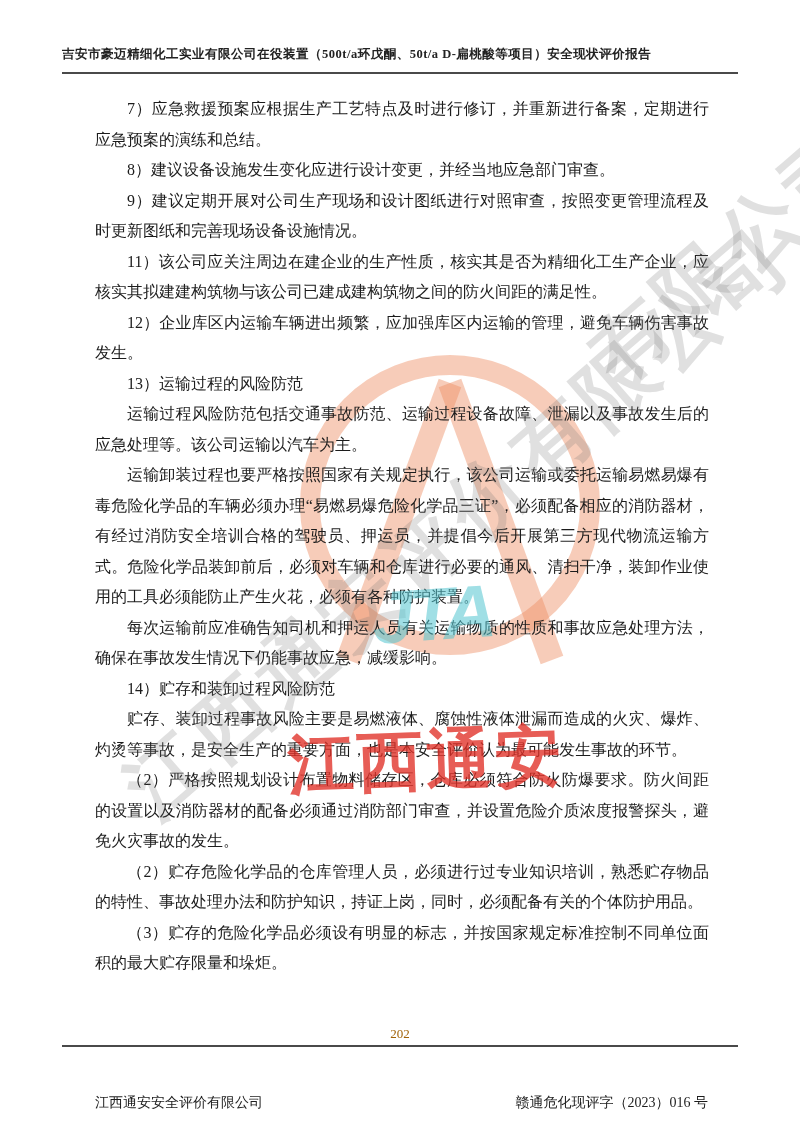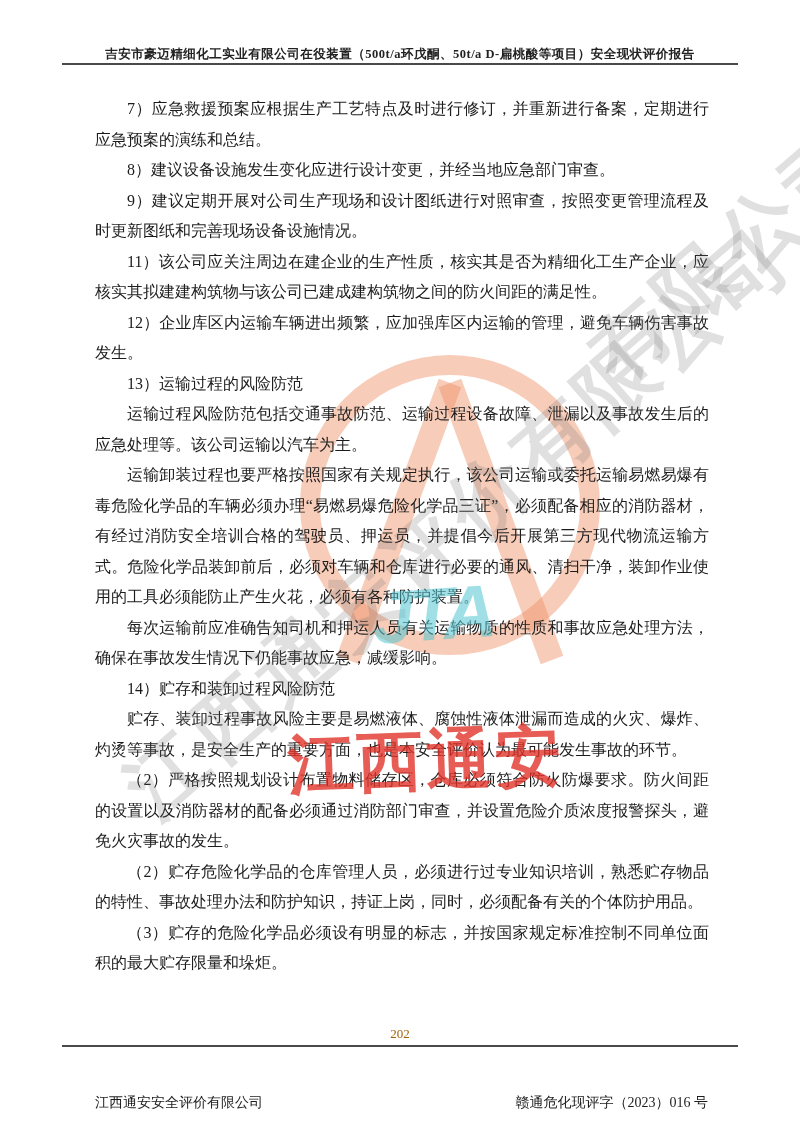--- a/index.html
+++ b/index.html
@@ -4,22 +4,22 @@
 <style>
   html, body { margin:0; padding:0; background:#ffffff; }
   body {
     width:800px; height:1131px;
     position:relative; overflow:hidden;
     font-family:"Liberation Serif", "DejaVu Serif", serif;
     color:#1c1c1c;
   }
   .header {
     position:absolute; top:46px; left:62px; right:62px;
-    text-align:center; font-size:12.5px; font-weight:bold;
-    color:#222; border-bottom:2px solid #4a4a4a;
+    font-size:12.5px; font-weight:bold;
+    color:#222; padding-bottom:9px; border-bottom:2px solid #4a4a4a;
     letter-spacing:0.5px;
   }
   .content {
     position:absolute; top:94px; left:95px; width:614px;
     font-size:16px; line-height:30.5px; text-align:justify;
   }
   .para { margin:0; text-indent:2em; }
   
   .wm { position:absolute; pointer-events:none; }
   .wm-logo { left:290px; top:345px; width:320px; height:320px; }

